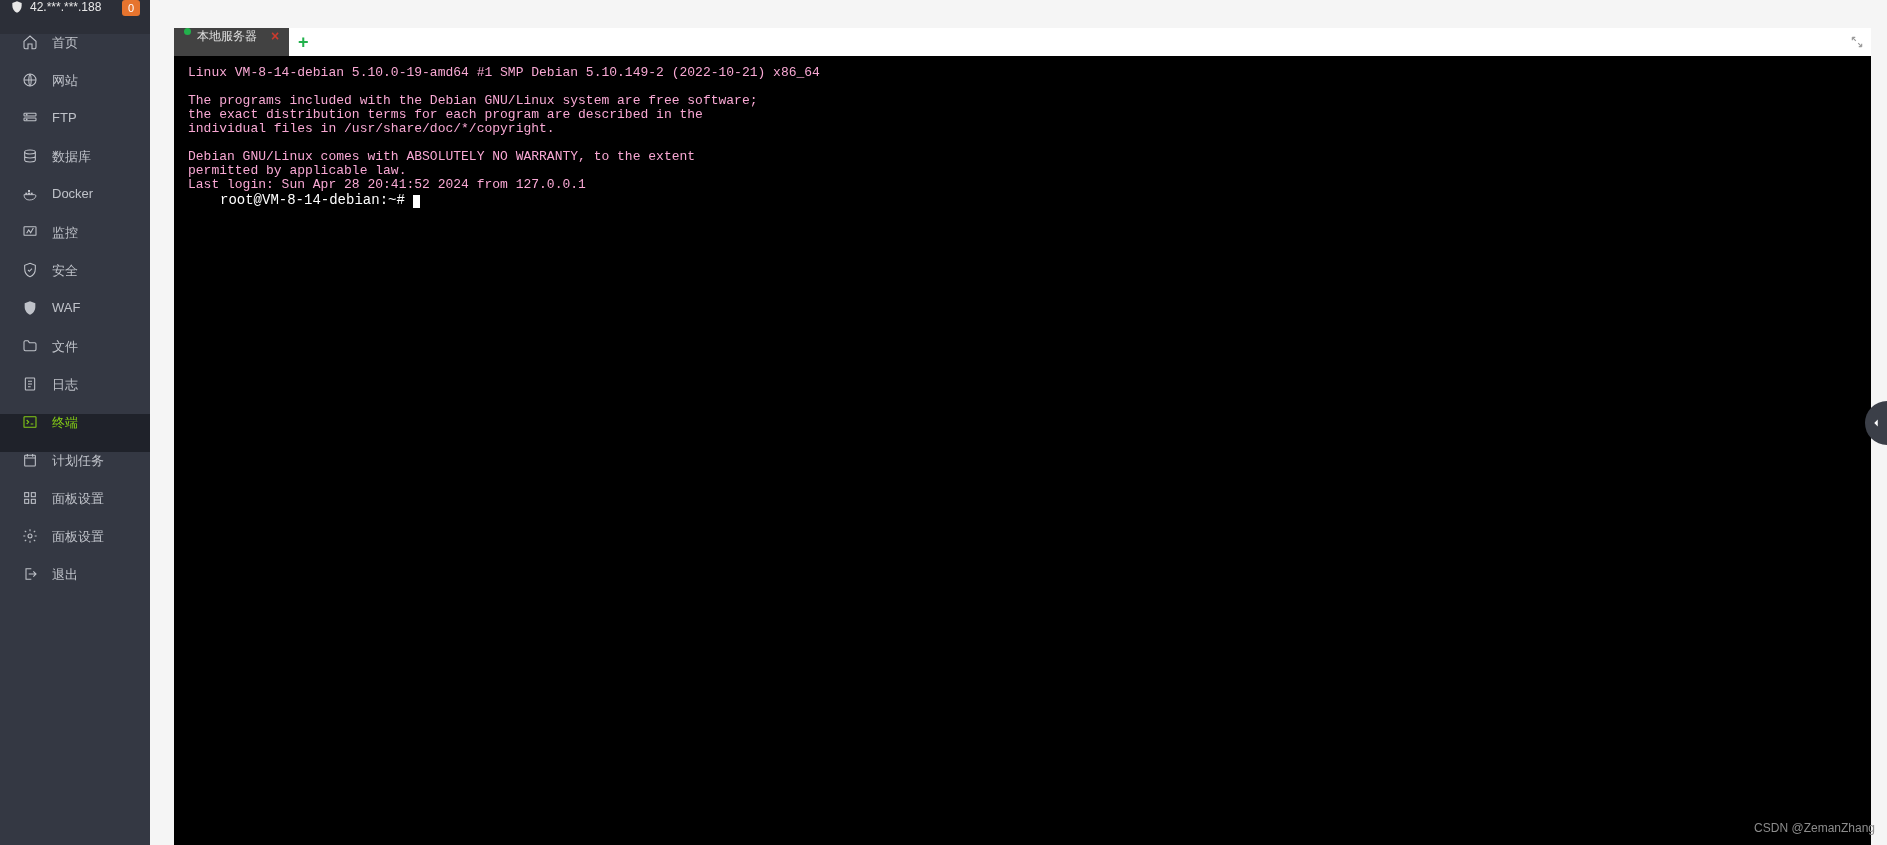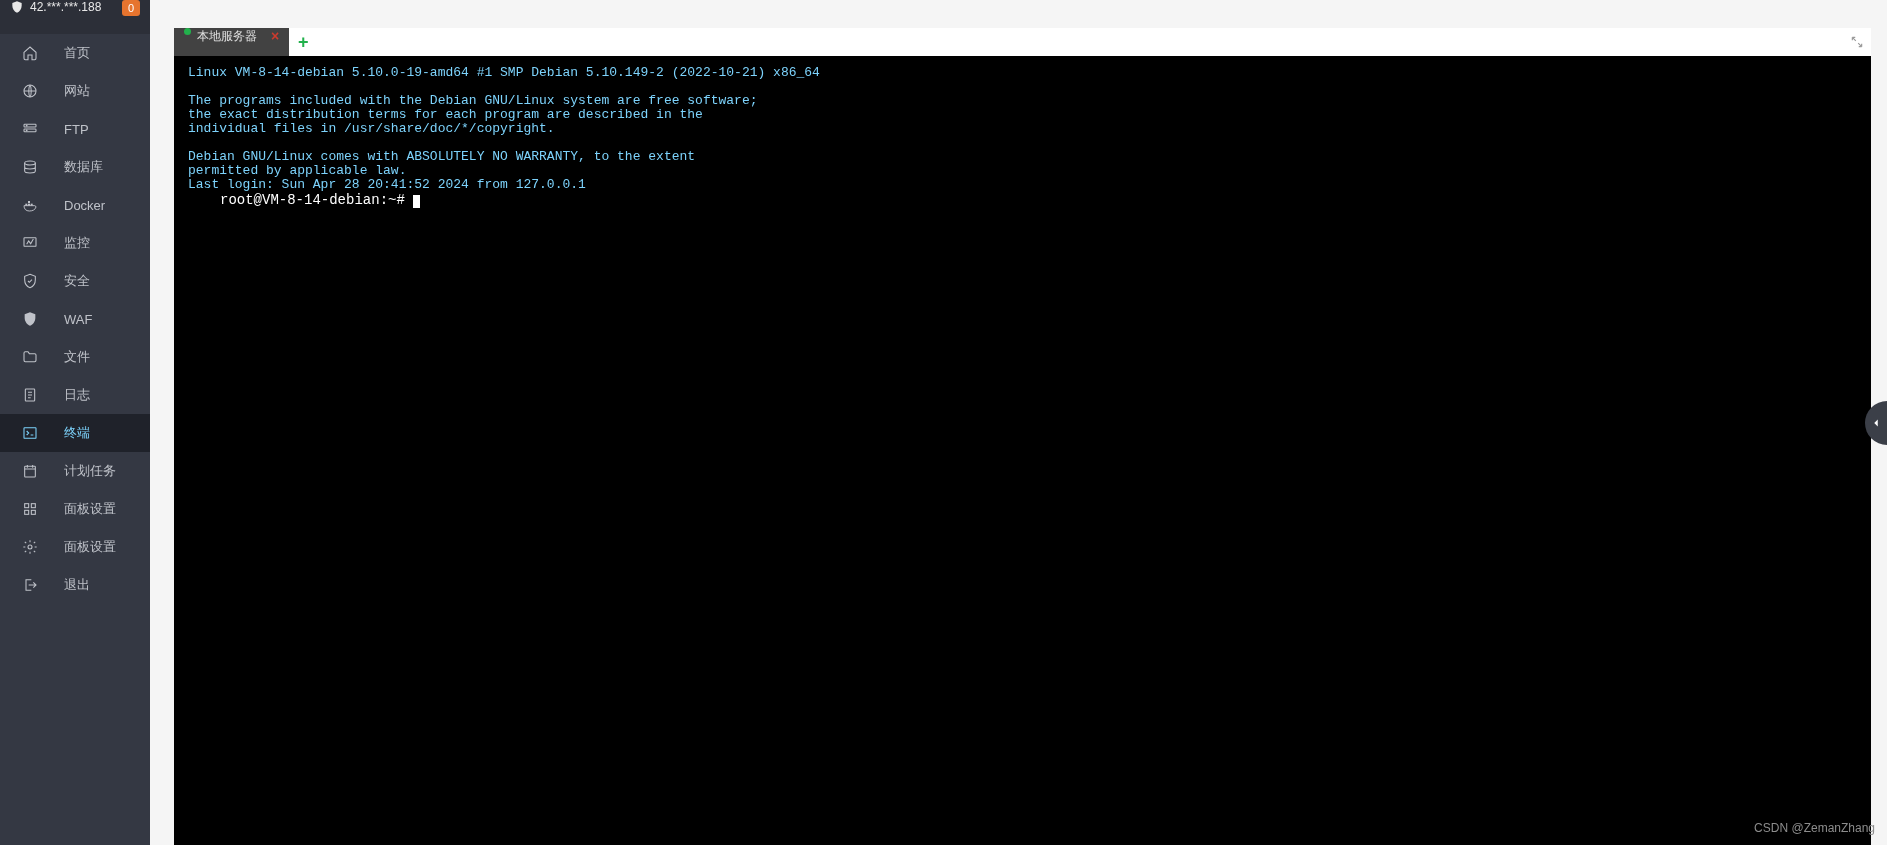--- a/index.html
+++ b/index.html
@@ -6,37 +6,37 @@
 html, body { width: 100%; height: 100%; font-family: -apple-system, "Helvetica Neue", Arial, sans-serif; font-size: 13px; background: #f5f5f5; }
 .app { display: flex; width: 1887px; height: 845px; position: relative; overflow: hidden; }
 
 
 .sidebar { width: 150px; height: 100%; background: #343843; color: #cfd2d7; display: flex; flex-direction: column; flex-shrink: 0; }
 .sidebar-header { height: 34px; display: flex; padding: 0 10px; gap: 6px; background: #2c2f38; }
 .sidebar-header .shield { color: #e8e8e8; }
 .sidebar-header .ip { color: #e8e8e8; font-size: 12px; }
 .sidebar-header .badge { background: #e6742e; color: #fff; border-radius: 3px; padding: 0 6px; height: 16px; line-height: 16px; font-size: 11px; margin-left: auto; }
 .sidebar-nav { flex: 1; overflow-y: auto; }
-.nav-item { height: 38px; display: flex; align-items: center; padding: 0 22px; gap: 26px; color: #bfc2c9; cursor: pointer; font-size: 13px; }
-.nav-item.active { background: #1f222a; color: #7dd3fc; }
+.nav-item { height: 38px; display: flex; padding: 0 22px; gap: 14px; color: #bfc2c9; cursor: pointer; font-size: 13px; }
+.nav-item.active { background: #1f222a; color: #84cc16; }
 .nav-item .icon { width: 16px; height: 16px; display: inline-flex; align-items: center; justify-content: center; flex-shrink: 0; }
 .nav-item .icon svg { width: 16px; height: 16px; }
 
 
 .main { flex: 1; display: flex; flex-direction: column; padding: 28px 16px 0 24px; min-width: 0; }
 .tabbar { height: 28px; display: flex; align-items: stretch; background: #424242; }
 .tab { display: flex; padding: 0 10px; gap: 6px; color: #e0e0e0; font-size: 12px; cursor: pointer; position: relative; }
 .tab .dot { width: 7px; height: 7px; border-radius: 50%; background: #22b14c; }
 .tab .close { color: #cc3b2e; font-weight: bold; cursor: pointer; margin-left: 8px; font-size: 14px; }
 .tab-add { width: 28px; display: flex; align-items: center; justify-content: center; color: #22b14c; font-size: 18px; font-weight: bold; cursor: pointer; background:#fff; }
 .tab-spacer { flex: 1; background:#fff; }
 .tab-fullscreen { width: 28px; display: flex; align-items: center; justify-content: center; color: #9a9a9a; cursor: pointer; background:#fff; }
 
 .terminal { flex: 1; background: #000; padding: 10px 14px; overflow: auto; }
-.terminal pre { font-family: "Courier New", Consolas, monospace; font-size: 13px; line-height: 14px; color: #7dd3fc; white-space: pre; }
+.terminal pre { font-family: "Courier New", Consolas, monospace; font-size: 13px; line-height: 14px; color: #f9a8d4; white-space: pre; }
 .terminal .prompt-line { font-family: "Courier New", Consolas, monospace; font-size: 14px; color: #fff; margin-left: 32px; }
 .terminal .cursor { display: inline-block; width: 7px; height: 13px; background: #fff; vertical-align: text-bottom; }
 
 
 .collapse-handle { position: absolute; right: 0; top: 50%; transform: translateY(-50%); width: 22px; height: 44px; background: #3b3f48; border-radius: 22px 0 0 22px; display: flex; align-items: center; justify-content: center; color: #fff; cursor: pointer; }
 
 
 .watermark { position: absolute; right: 12px; bottom: 10px; color: #8c8c8c; font-size: 12px; pointer-events: none; }
 </style>
 </head>

